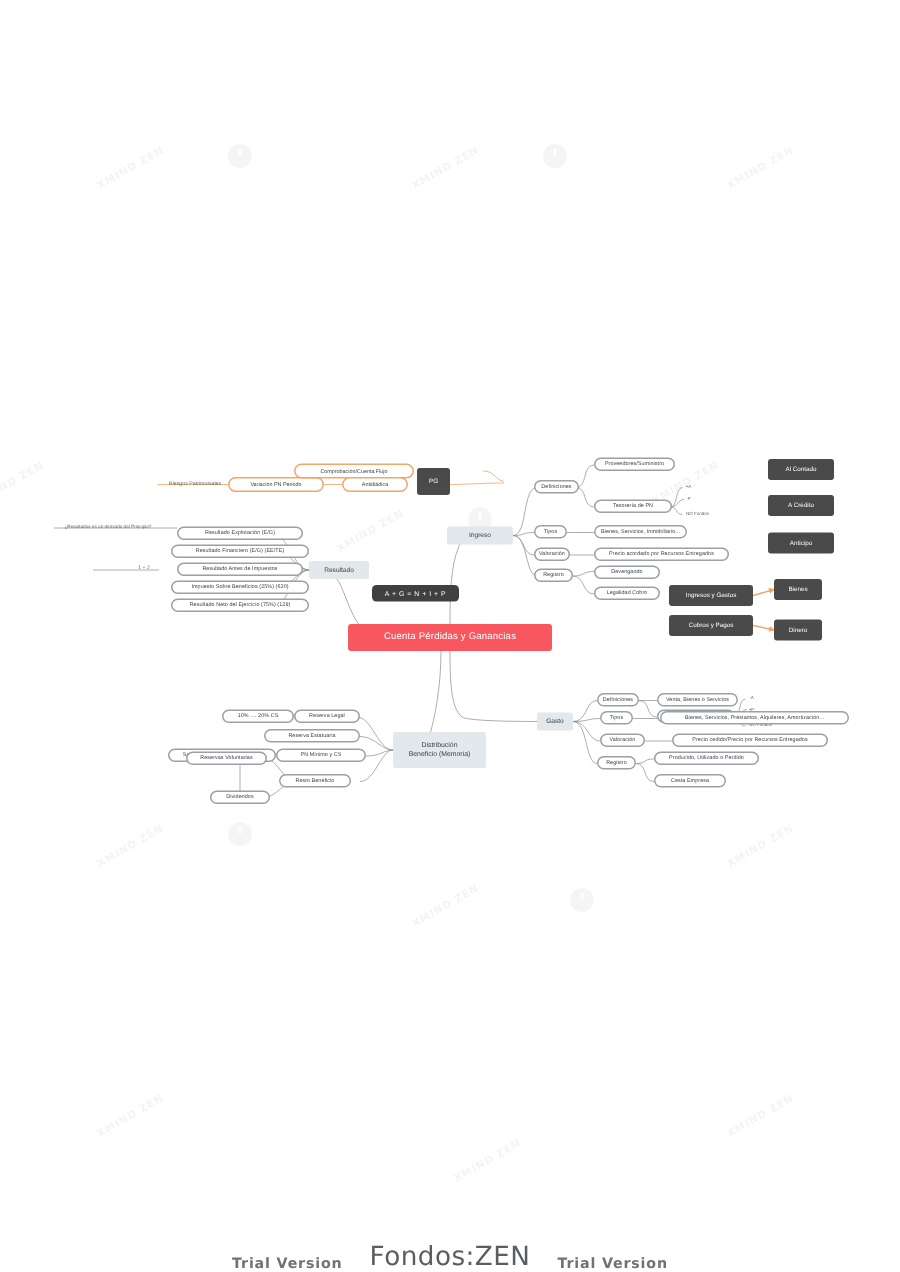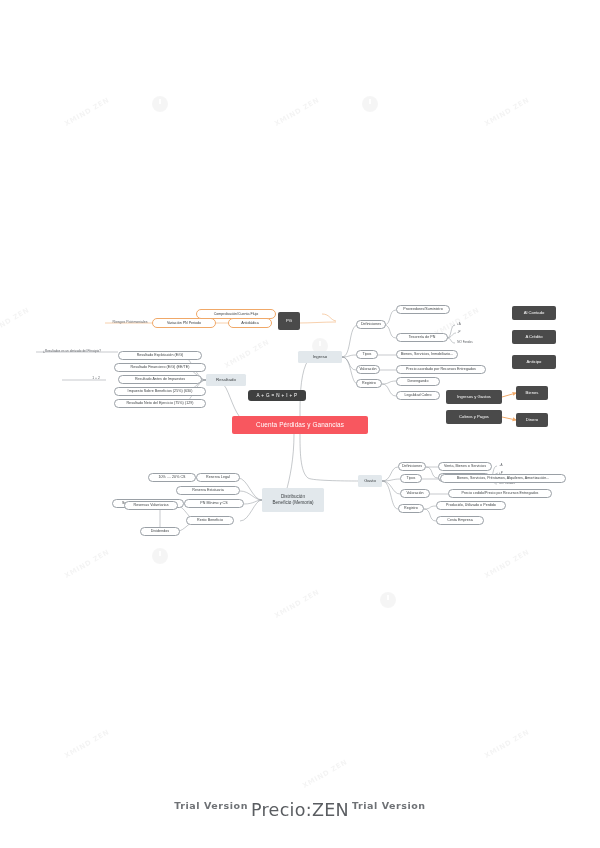--- a/index.html
+++ b/index.html
@@ -62,22 +62,22 @@
     position:absolute;width:16px;height:16px;border-radius:50%;
     background:#000;opacity:.035;pointer-events:none;z-index:1;
   }
   .wmdot:before{
     content:"";position:absolute;left:7.3px;top:2.6px;width:1.4px;height:5.6px;
     background:#fff;opacity:.9;
   }
 
   
   #footer{
-    position:absolute;left:0;right:0;top:800px;height:30px;
-    display:flex;align-items:flex-start;justify-content:center;gap:3px;z-index:20;
+    position:absolute;left:0;right:0;top:818px;height:30px;
+    display:flex;align-items:flex-end;justify-content:center;gap:18px;z-index:20;
   }
   .trial{
     font-size:9.5px;font-weight:700;color:#6f7276;letter-spacing:.55px;
     font-family:"DejaVu Sans",sans-serif;
   }
   .brand{
     font-size:17.5px;color:#5a5d61;letter-spacing:.3px;
     font-family:"DejaVu Sans",sans-serif;
   }
 </style>
@@ -275,15 +275,15 @@
   <div class="node pill" style="left:112px;top:499px;width:72px;height:9px;">Sanción = Compensar Pérdidas</div>
 
   <div class="node pill" style="left:186px;top:516px;width:48px;height:9px;">Resto Beneficio</div>
   <div class="node pill" style="left:124px;top:501px;width:54px;height:9px;">Reservas Voluntarias</div>
   <div class="node pill" style="left:140px;top:527px;width:40px;height:9px;">Dividendos</div>
 
 </div>
 
 <div id="footer">
   <span class="trial">Trial Version</span>
-  <span class="brand">Precio:ZEN</span>
+  <span class="brand">Fondos:ZEN</span>
   <span class="trial">Trial Version</span>
 </div>
 
 </body></html>

